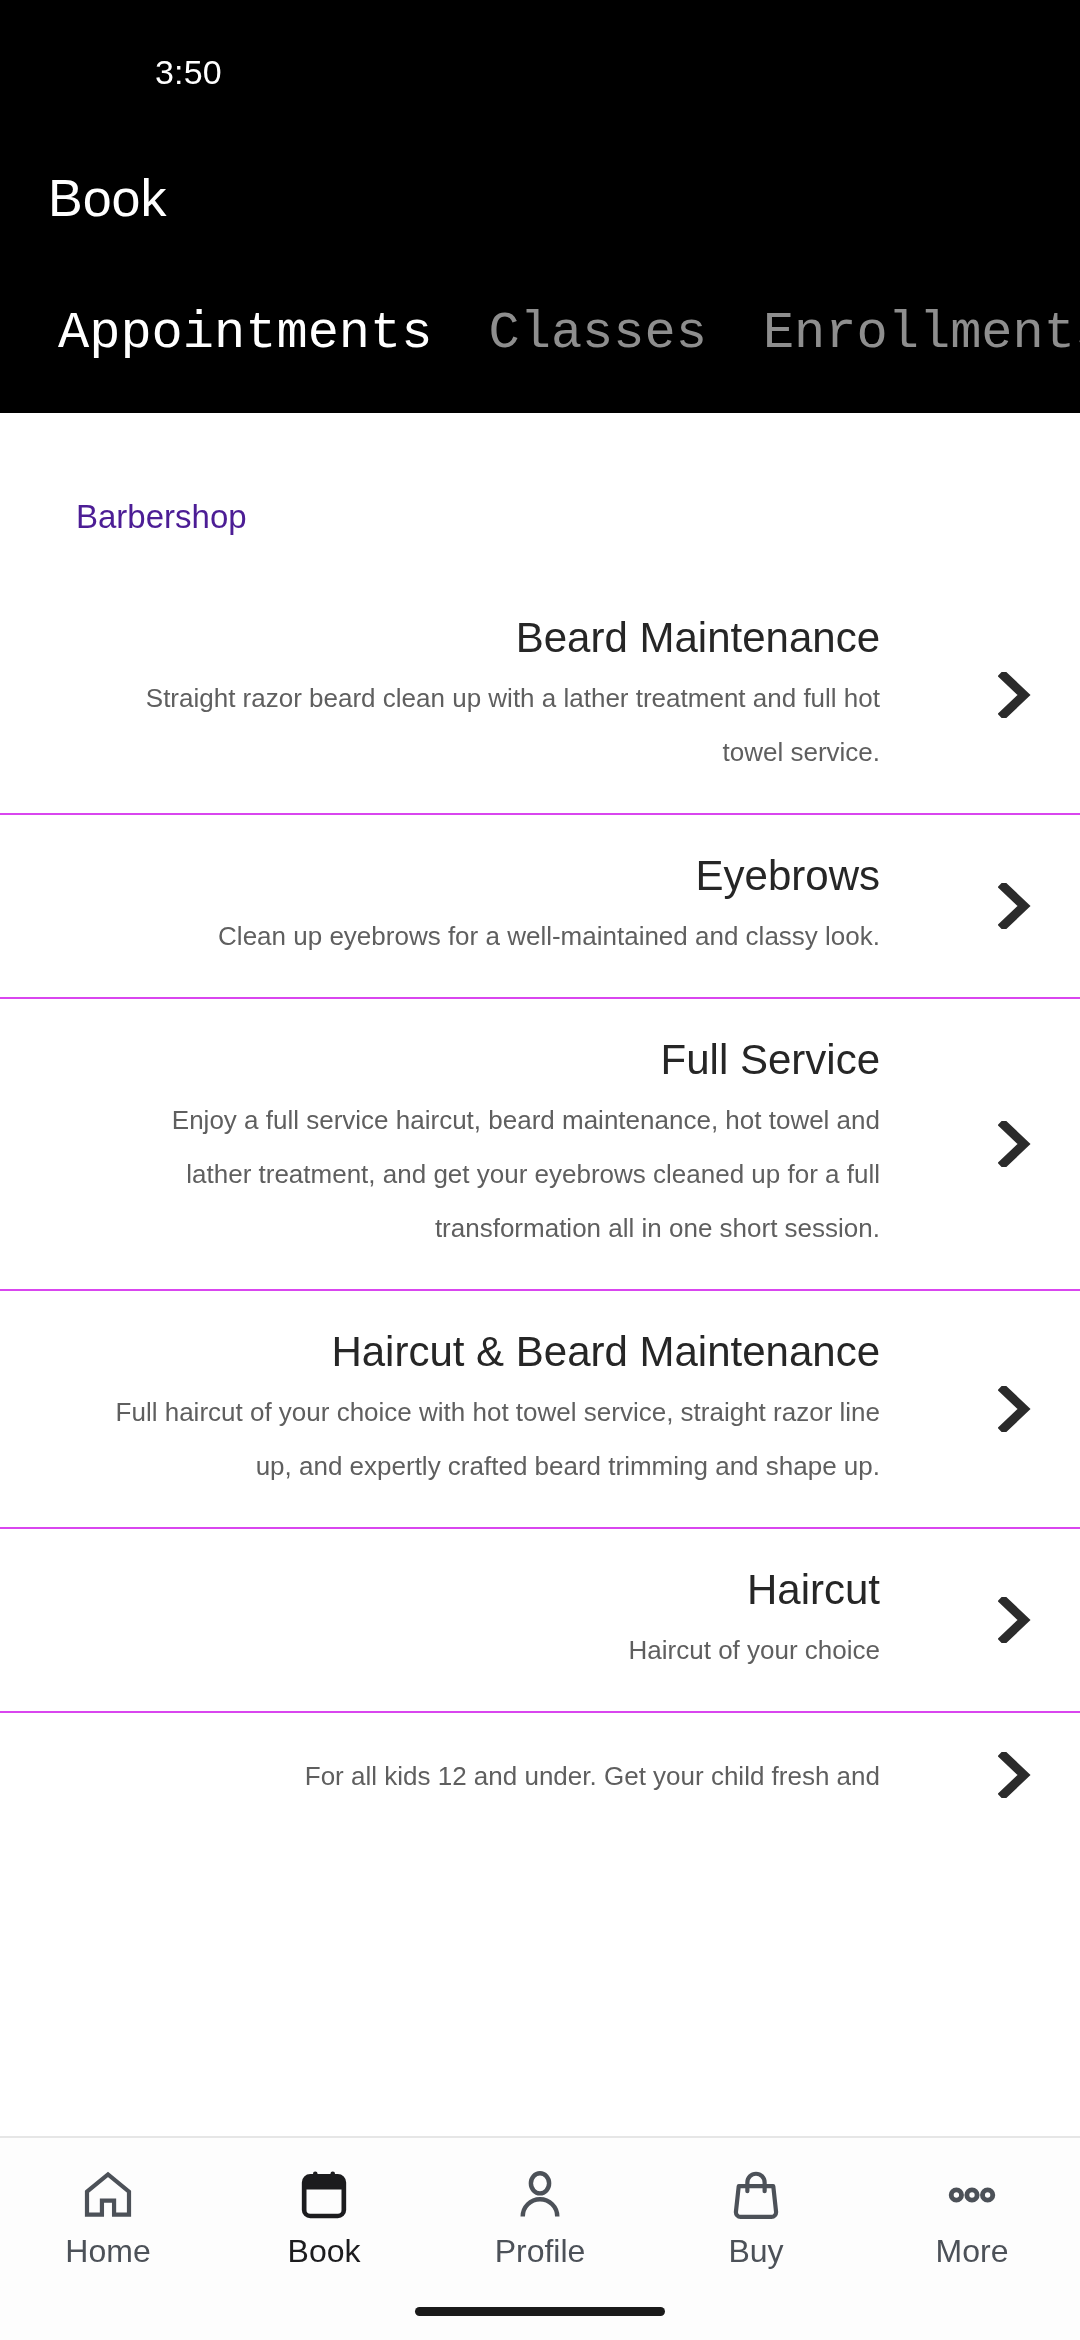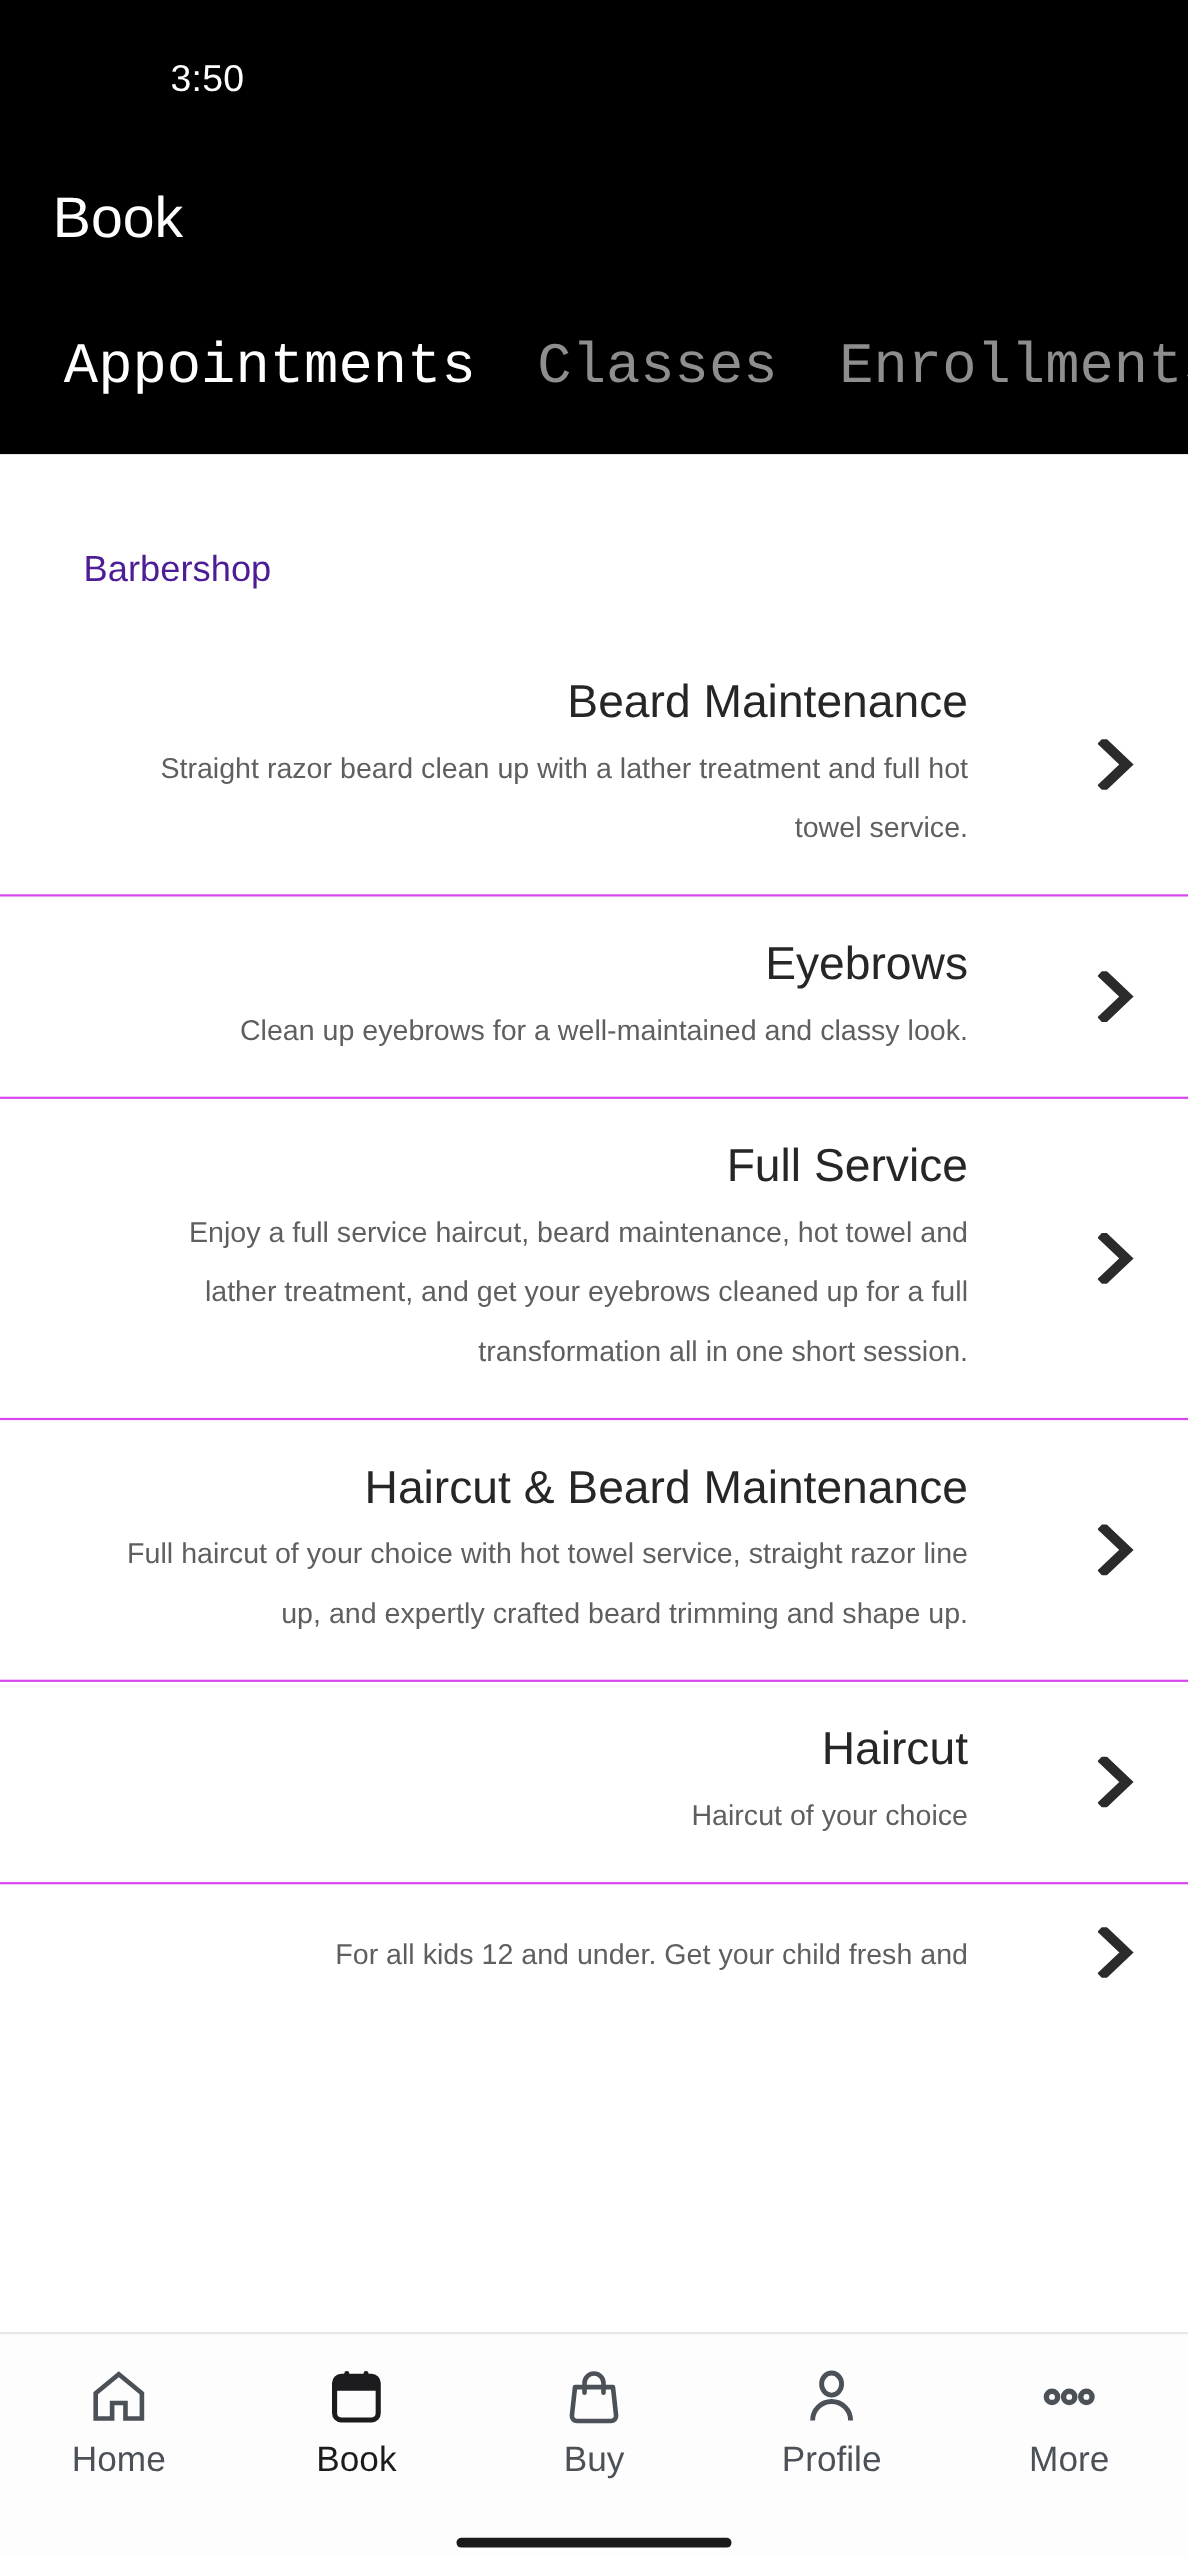--- a/index.html
+++ b/index.html
@@ -135,21 +135,21 @@
     display: flex;
     align-items: center;
     justify-content: center;
   }
   .chevron svg { display: block; }
 
   
   .bottomnav {
     position: absolute;
     left: 0;
-    bottom: 16px;
+    bottom: 0;
     width: 1080px;
     height: 204px;
     background: #fdfdfd;
     border-top: 2px solid #e6e6e6;
     display: flex;
     align-items: flex-start;
     padding-top: 26px;
   }
   .navitem {
     flex: 1;
@@ -307,35 +307,35 @@
           <rect x="7.3" y="1.9" width="1.9" height="3.6" rx="0.9" fill="currentColor"></rect>
           <rect x="14.8" y="1.9" width="1.9" height="3.6" rx="0.9" fill="currentColor"></rect>
         </svg>
       </span>
       <span class="navlabel">Book</span>
     </button>
 
     <button class="navitem">
       <span class="navicon">
         <svg width="56" height="56" viewBox="0 0 24 24" aria-hidden="true">
+          <ellipse cx="12" cy="7" rx="3.9" ry="4.3" fill="none" stroke="currentColor" stroke-width="1.9"></ellipse>
+          <path d="M4.6 21.2 A7.4 7.4 0 0 1 19.4 21.2" fill="none" stroke="currentColor" stroke-width="1.9" stroke-linecap="butt"></path>
+        </svg>
+      </span>
+      <span class="navlabel">Profile</span>
+    </button>
+
+    <button class="navitem">
+      <span class="navicon">
+        <svg width="56" height="56" viewBox="0 0 24 24" aria-hidden="true">
           <path d="M4.6 8.2 L19.4 8.2 L20.6 19.2 A2 2 0 0 1 18.6 21.4 L5.4 21.4 A2 2 0 0 1 3.4 19.2 Z" fill="none" stroke="currentColor" stroke-width="1.8" stroke-linejoin="round"></path>
           <path d="M8.3 10.4 L8.3 6.6 A3.7 3.7 0 0 1 15.7 6.6 L15.7 10.4" fill="none" stroke="currentColor" stroke-width="1.8" stroke-linecap="round"></path>
         </svg>
       </span>
       <span class="navlabel">Buy</span>
-    </button>
-
-    <button class="navitem">
-      <span class="navicon">
-        <svg width="56" height="56" viewBox="0 0 24 24" aria-hidden="true">
-          <ellipse cx="12" cy="7" rx="3.9" ry="4.3" fill="none" stroke="currentColor" stroke-width="1.9"></ellipse>
-          <path d="M4.6 21.2 A7.4 7.4 0 0 1 19.4 21.2" fill="none" stroke="currentColor" stroke-width="1.9" stroke-linecap="butt"></path>
-        </svg>
-      </span>
-      <span class="navlabel">Profile</span>
     </button>
 
     <button class="navitem">
       <span class="navicon">
         <svg width="56" height="56" viewBox="0 0 24 24" aria-hidden="true">
           <circle cx="5.3" cy="12" r="2.2" fill="none" stroke="currentColor" stroke-width="2.1"></circle>
           <circle cx="12" cy="12" r="2.2" fill="none" stroke="currentColor" stroke-width="2.1"></circle>
           <circle cx="18.7" cy="12" r="2.2" fill="none" stroke="currentColor" stroke-width="2.1"></circle>
         </svg>
       </span>

